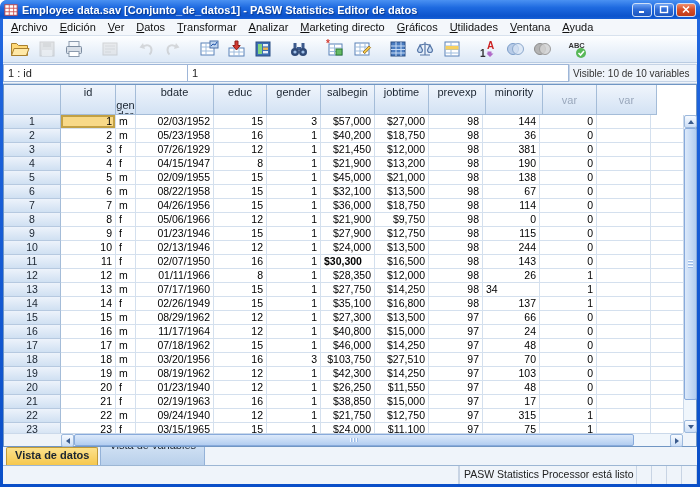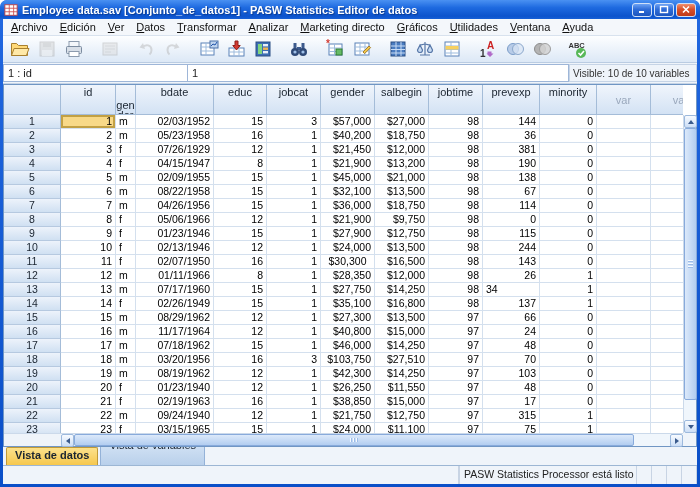--- a/index.html
+++ b/index.html
@@ -343,21 +343,20 @@
     </div>
 
     <div class="gridpanel">
       <div class="sheet">
         <div class="headrow" id="headrow">
             <div class="colhead corner"></div>
             <div class="colhead" style="width: 55px;">id</div>
             <div class="colhead wrap" style="width: 20px;">gender</div>
             <div class="colhead" style="width: 78px;">bdate</div>
             <div class="colhead" style="width: 53px;">educ</div>
-            <div class="colhead" style="width: 54px;">jobcat</div>
             <div class="colhead" style="width: 54px;">gender</div>
             <div class="colhead" style="width: 54px;">salbegin</div>
             <div class="colhead" style="width: 54px;">jobtime</div>
             <div class="colhead" style="width: 57px;">prevexp</div>
             <div class="colhead" style="width: 57px;">minority</div>
             <div class="colhead ghost" style="width: 54px;">var</div>
             <div class="colhead ghost" style="width: 60px;">var</div>
           </div>
         <div id="rows">
             <div class="grid-row">
@@ -510,21 +509,21 @@
               <div class="cell" style="width: 54px;"></div>
               <div class="cell" style="width: 60px;"></div>
             </div>
             <div class="grid-row">
               <div class="rowhead">11</div>
               <div class="cell" style="width: 55px; text-align: right;">11</div>
               <div class="cell" style="width: 20px; text-align: left;">f</div>
               <div class="cell" style="width: 78px; text-align: right;">02/07/1950</div>
               <div class="cell" style="width: 53px; text-align: right;">16</div>
               <div class="cell" style="width: 54px; text-align: right;">1</div>
-              <div class="cell" style="width: 54px; text-align: center;">$30,300</div>
+              <div class="cell" style="width: 54px; text-align: left; font-weight: bold;">$30,300</div>
               <div class="cell" style="width: 54px; text-align: right;">$16,500</div>
               <div class="cell" style="width: 54px; text-align: right;">98</div>
               <div class="cell" style="width: 57px; text-align: right;">143</div>
               <div class="cell" style="width: 57px; text-align: right;">0</div>
               <div class="cell" style="width: 54px;"></div>
               <div class="cell" style="width: 60px;"></div>
             </div>
             <div class="grid-row">
               <div class="rowhead">12</div>
               <div class="cell" style="width: 55px; text-align: right;">12</div>

